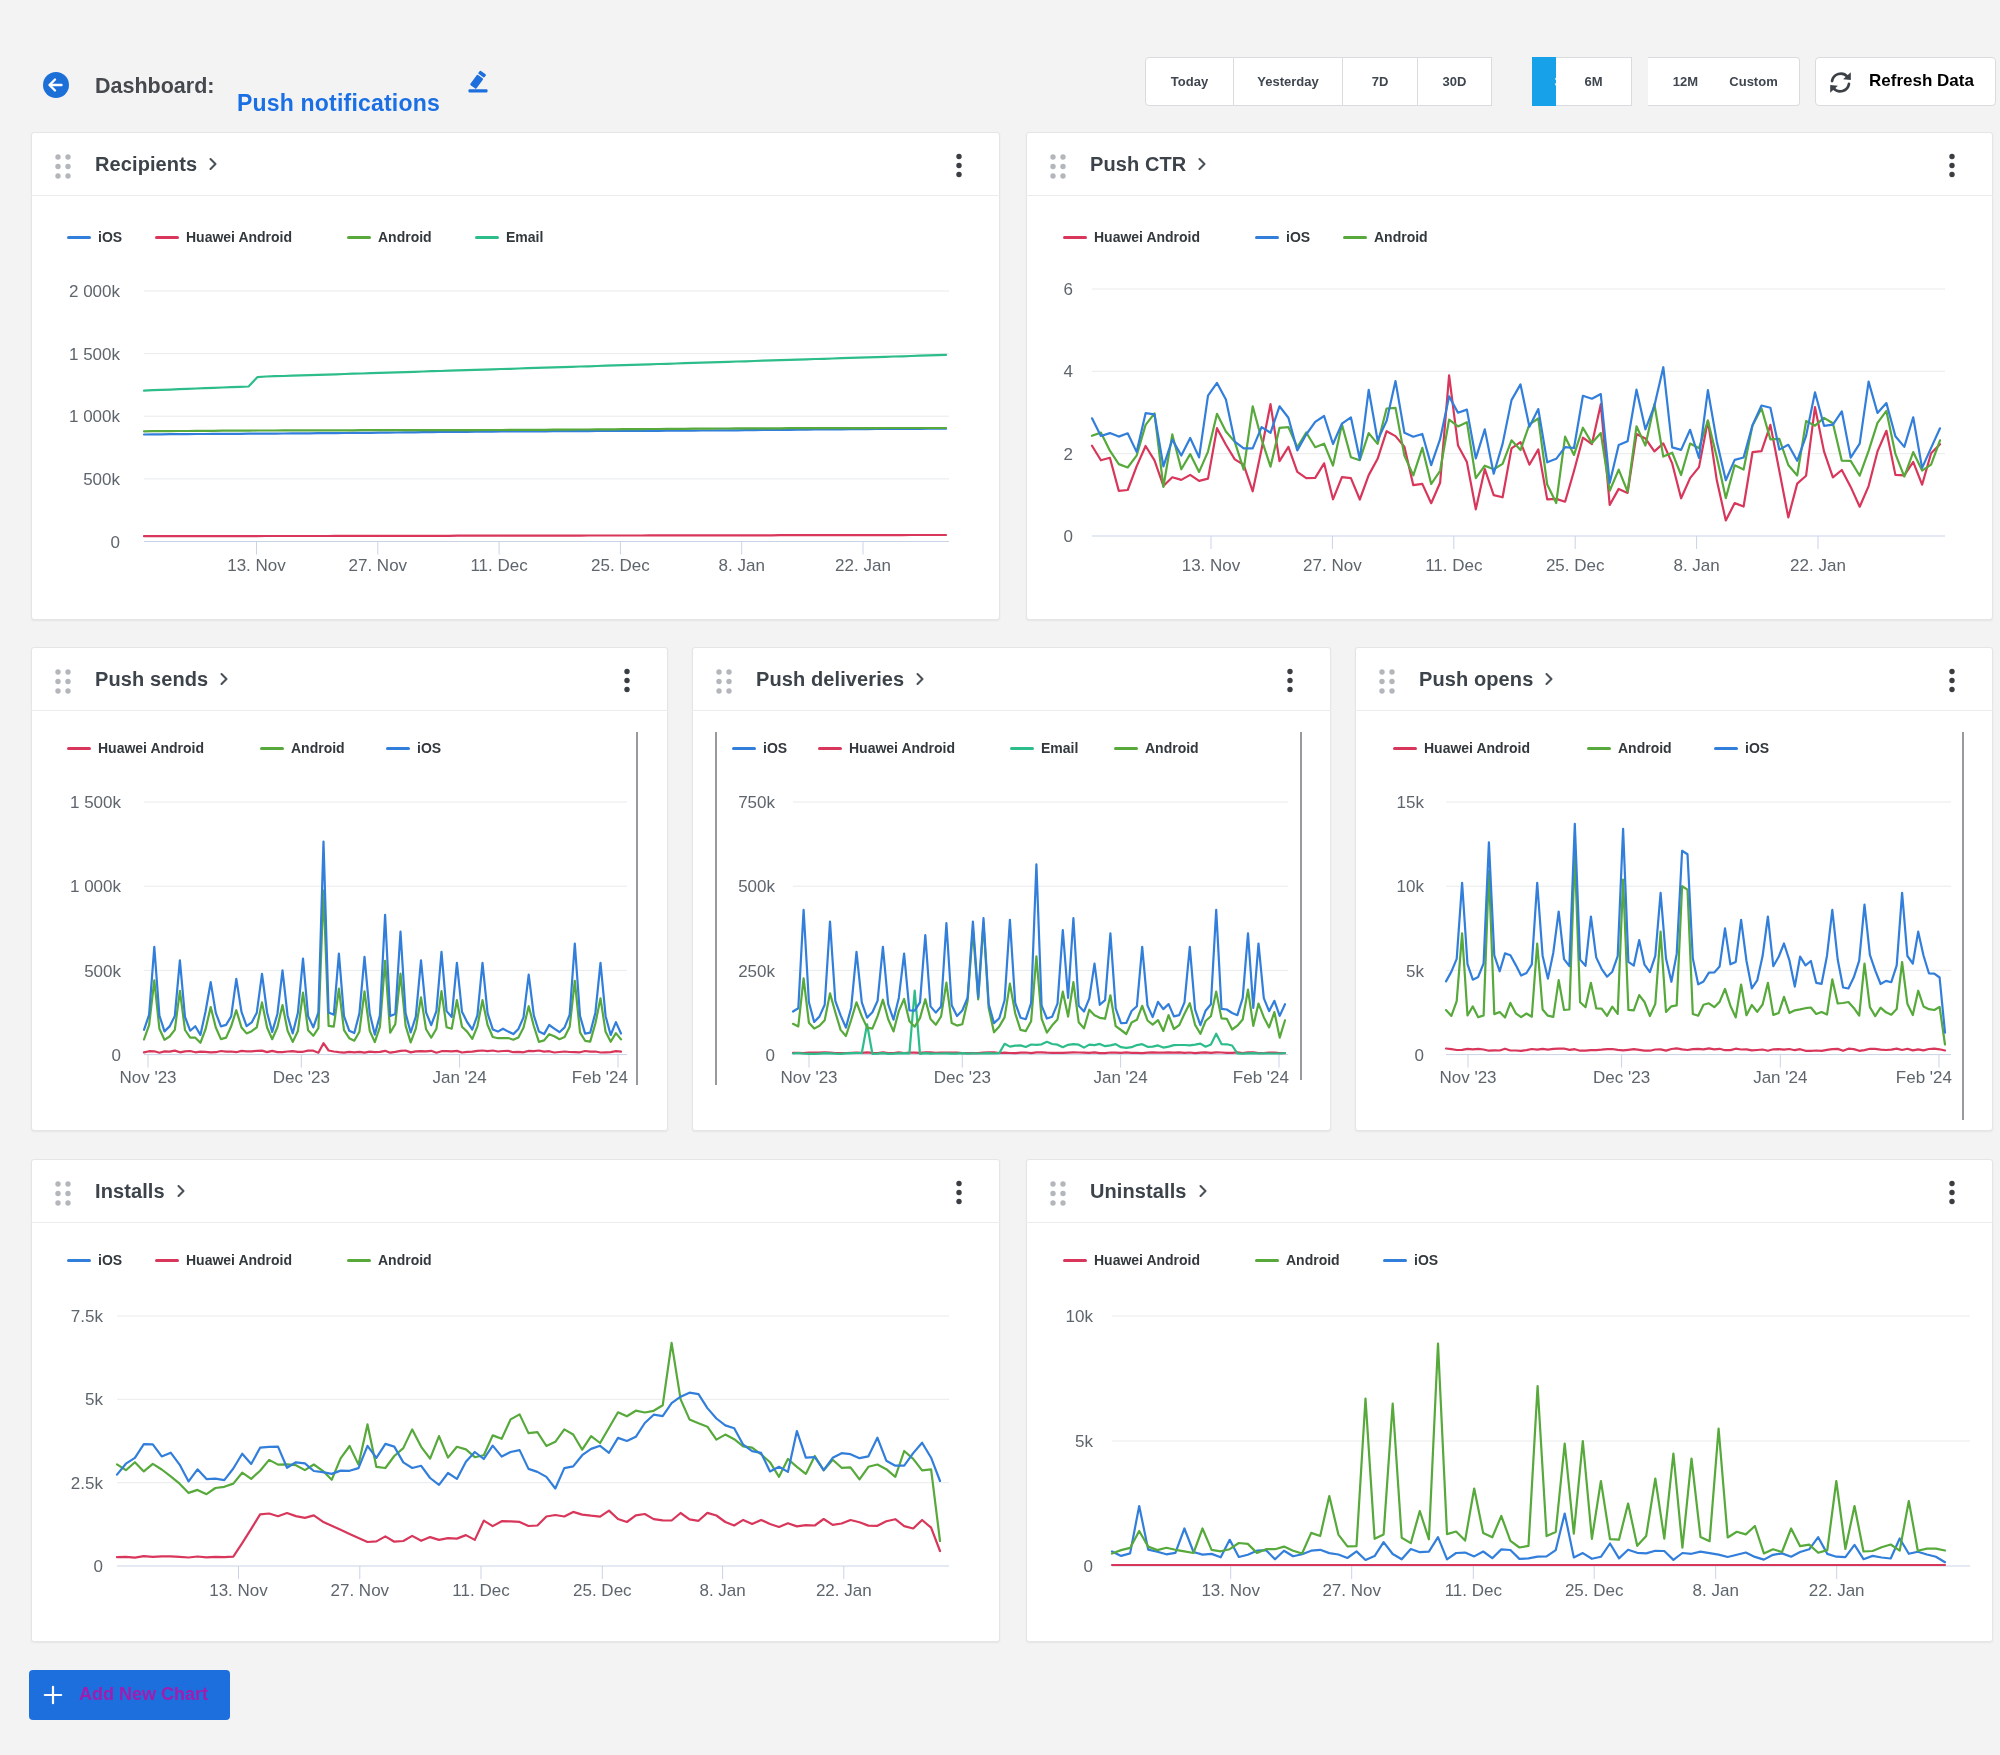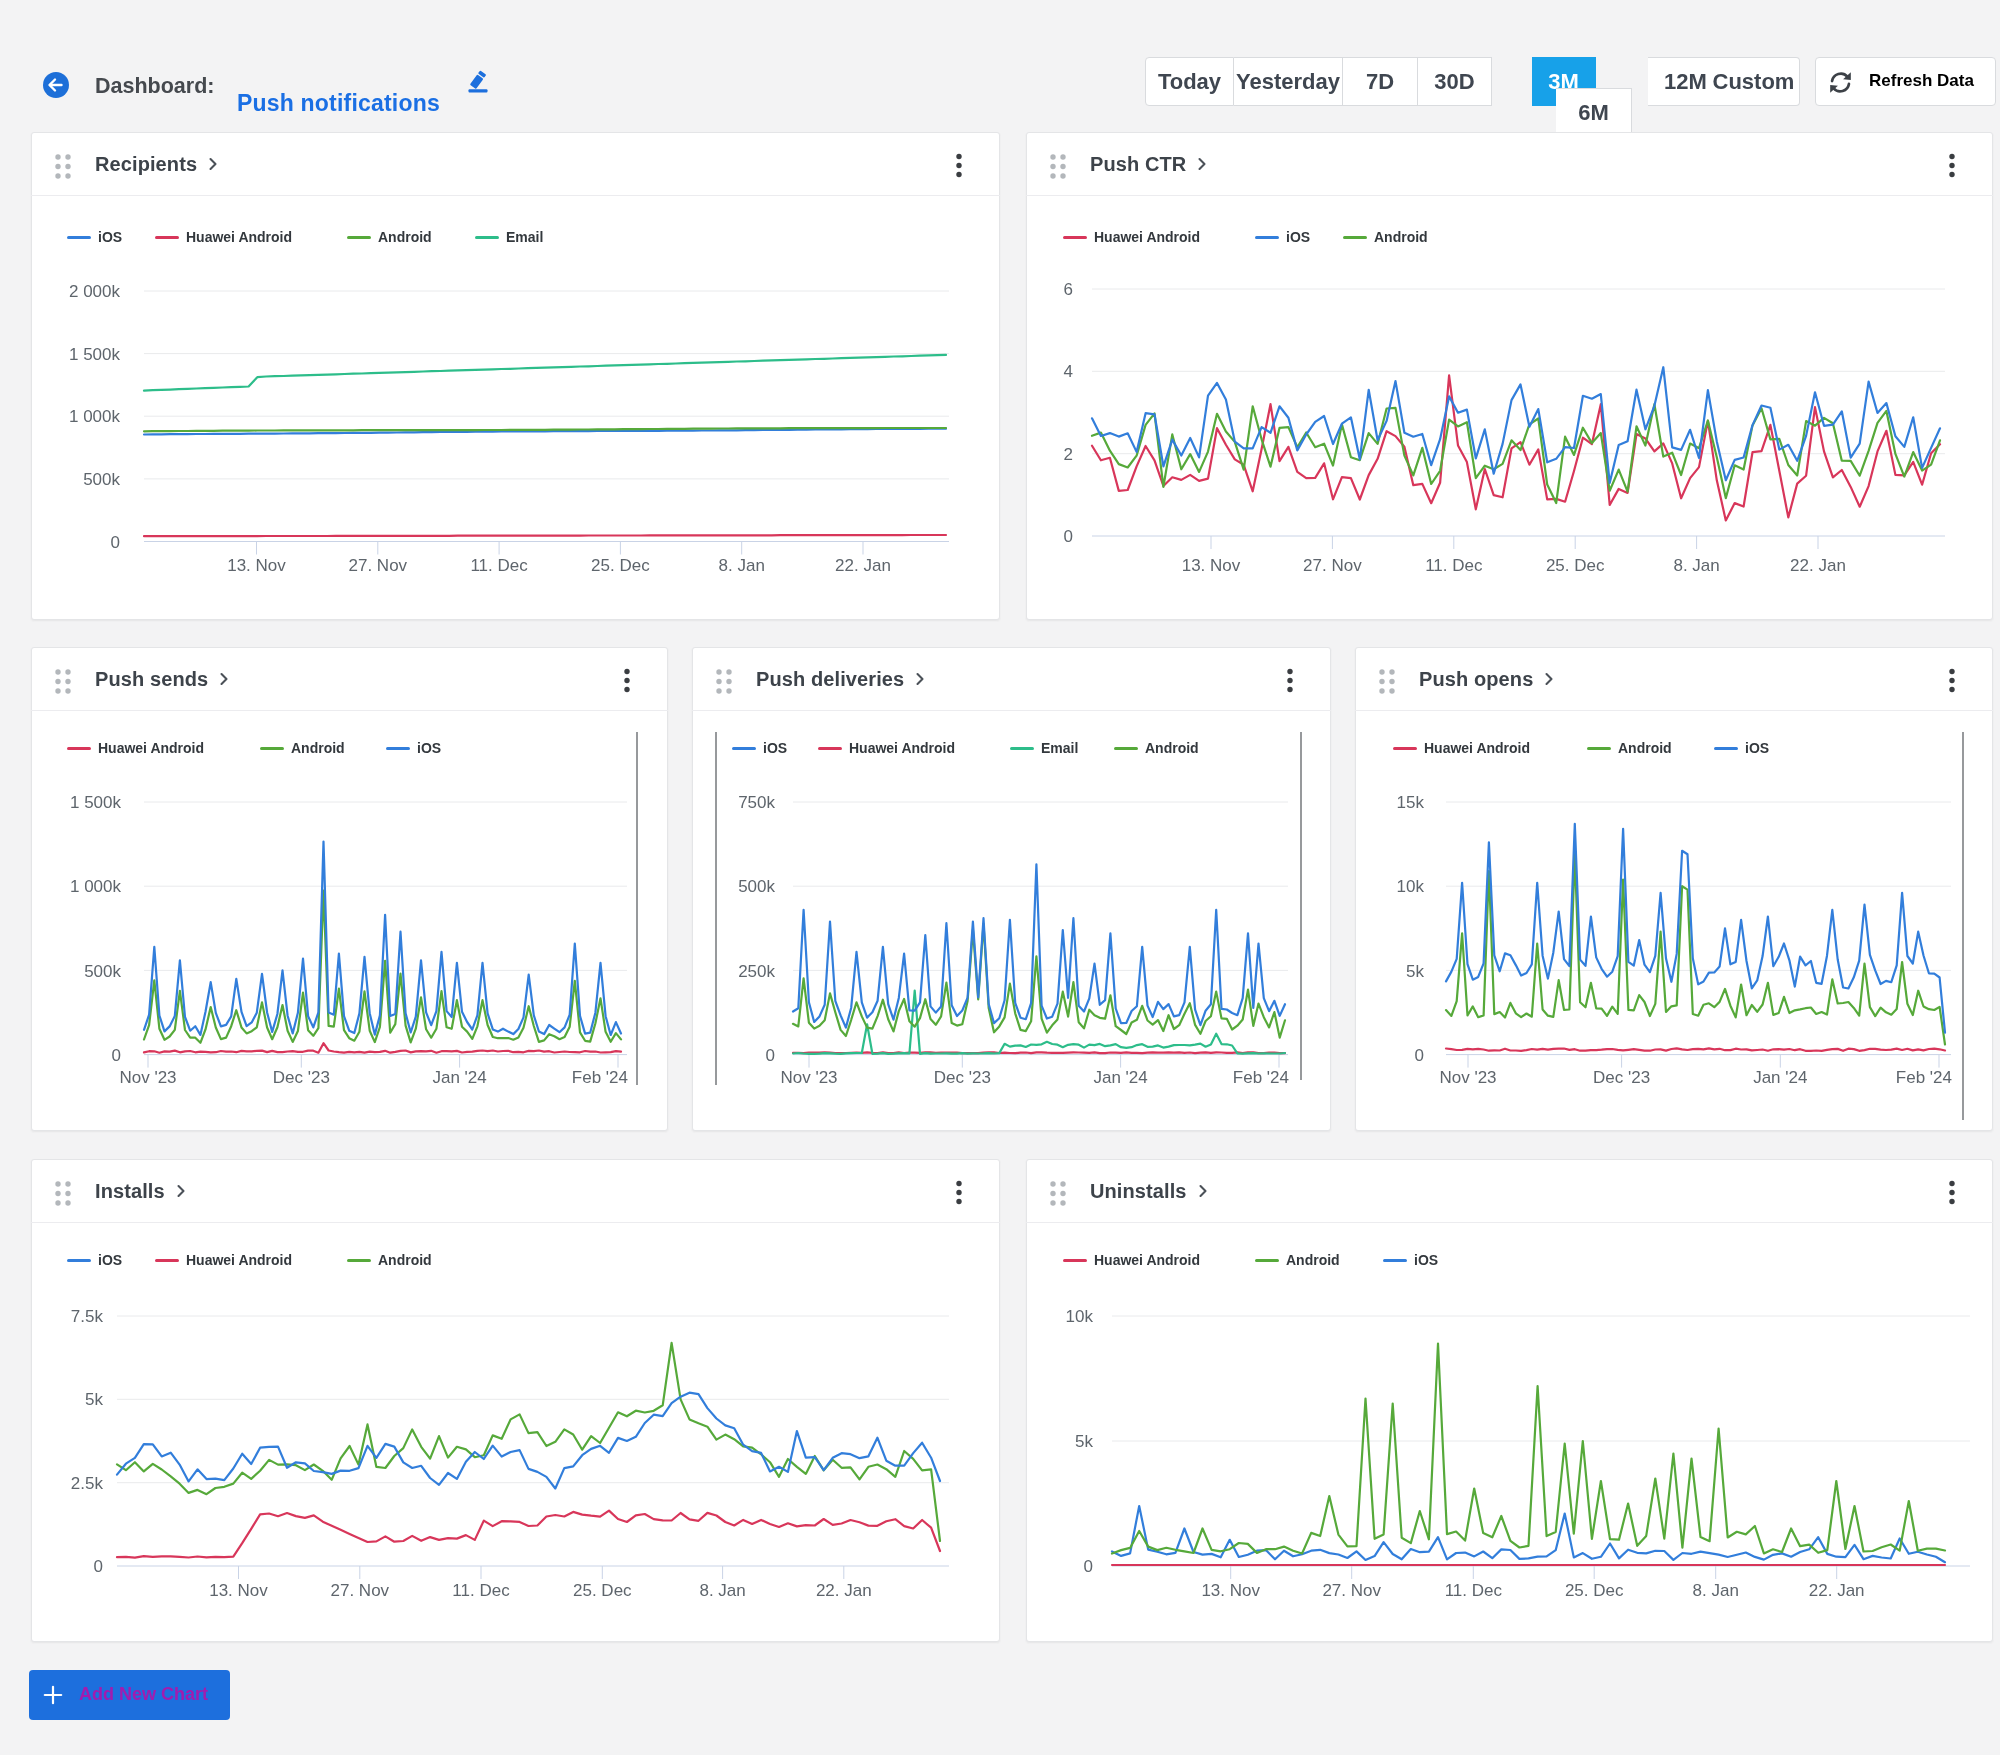--- a/index.html
+++ b/index.html
@@ -7,21 +7,21 @@
 .card { position:absolute; background:#fff; border:1px solid #e4e5e7; border-radius:3px; box-shadow:0 1px 2px rgba(60,60,60,0.07); }
 .chead { position:absolute; height:64px; border-bottom:1px solid #ececef; }
 .ctitle { position:absolute; font-size:20px; font-weight:bold; color:#3d434a; letter-spacing:.1px;
           display:flex; align-items:center; height:20px; }
 .lg { position:absolute; height:22px; display:flex; align-items:center; }
 .lm { display:inline-block; width:24px; height:3px; border-radius:2px; margin-right:7px; }
 .lt { font-size:14px; font-weight:bold; color:#33383d; }
 .hdr-t1 { position:absolute; left:95px; top:74px; font-size:21.5px; font-weight:bold; color:#45494e; }
 .hdr-t2 { position:absolute; left:237px; top:90px; font-size:23px; font-weight:bold; color:#1a6fe4; letter-spacing:0.2px; }
 .tbtn { position:absolute; top:57px; height:49px; background:#fff; border:1px solid #d9dbde;
-        border-left:none; text-align:center; line-height:47px; font-size:22px; font-weight:600; color:#3f4650; }
+        border-left:none; text-align:center; line-height:47px; font-size:13px; font-weight:600; color:#3f4650; }
 .tbtn:first-of-type { border-left:1px solid #d9dbde; border-radius:4px 0 0 4px; }
 .tbtn.sel { background:#17a1e9; color:#fff; border-color:#17a1e9; }
 .rbtn { position:absolute; left:1815px; top:57px; width:181px; height:49px; background:#fff;
         border:1px solid #d9dbde; border-radius:4px; }
 .rtext { position:absolute; left:1869px; top:71px; font-size:17px; font-weight:600; color:#000000; }
 .addbtn { position:absolute; left:29px; top:1670px; width:201px; height:50px; background:#1d6fdd;
           border-radius:4px; }
 .addtext { position:absolute; left:79px; top:1684px; font-size:18px; font-weight:bold; color:#a21caf; }
 </style></head>
 <body>
@@ -40,21 +40,21 @@
 <g transform="rotate(36 11.5 11)" fill="#1c6fdd">
 <rect x="8" y="6.6" width="7.6" height="12.6" rx="1"></rect>
 <rect x="8" y="1.6" width="7.6" height="3.8" rx="1"></rect>
 </g>
 </svg>
 <div class="tbtn" style="left:1145px;width:89px;border-left:1px solid #d9dbde;border-radius:4px 0 0 4px;">Today</div>
     <div class="tbtn" style="left:1234px;width:109px;">Yesterday</div>
     <div class="tbtn" style="left:1343px;width:75px;">7D</div>
     <div class="tbtn" style="left:1418px;width:74px;">30D</div>
     <div class="tbtn sel" style="left:1492px;width:64px;margin-left:40px;">3M</div>
-    <div class="tbtn" style="left:1556px;width:76px;margin-top:31px;">6M</div>
+    <div class="tbtn" style="left:1556px;width:76px;">6M</div>
     <div class="tbtn" style="left:1648px;width:76px;">12M</div>
     <div class="tbtn" style="left:1708px;width:92px;border-radius:0 4px 4px 0;">Custom</div>
 <div class="rbtn"></div>
 <svg width="25" height="25" viewBox="0 0 24 24" style="position:absolute;left:1828px;top:70px">
 <g fill="none" stroke="#3c4147" stroke-width="2.6" stroke-linecap="round">
 <path d="M3.9 10.6 A 8.5 8.5 0 0 1 18.6 6.3"></path>
 <path d="M20.1 13.4 A 8.5 8.5 0 0 1 5.4 17.7"></path>
 </g>
 <g fill="#3c4147" stroke="none">
 <polygon points="21.9,2.2 21.9,9.6 14.5,8.9"></polygon>

